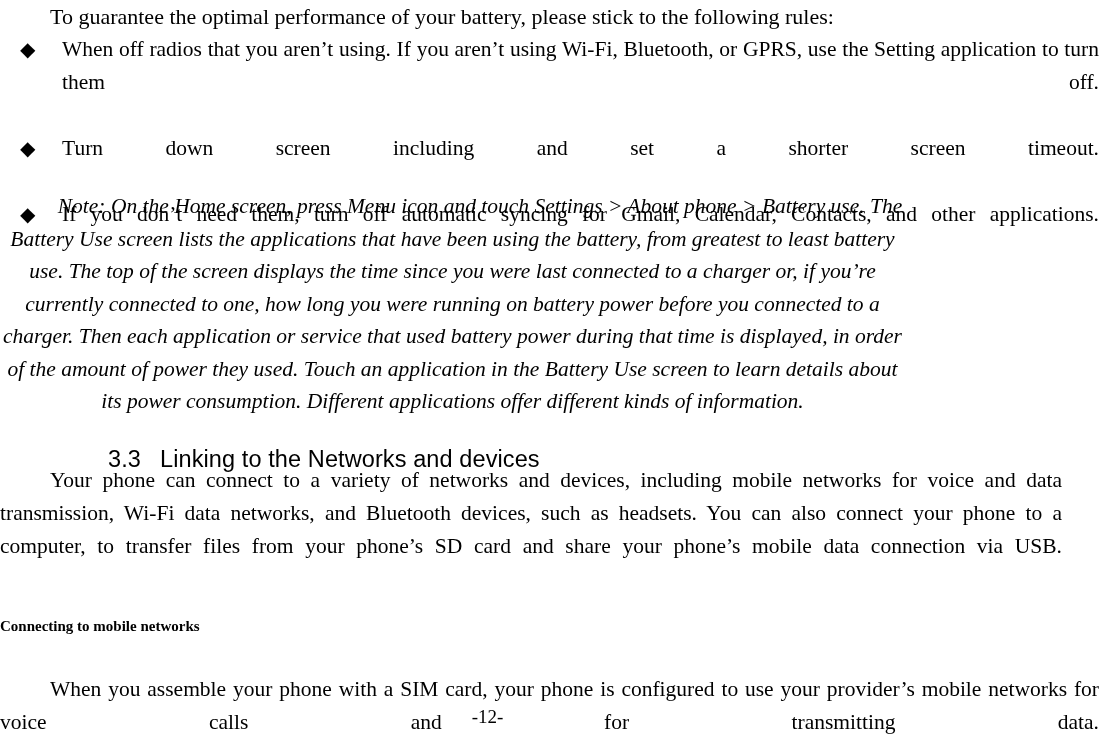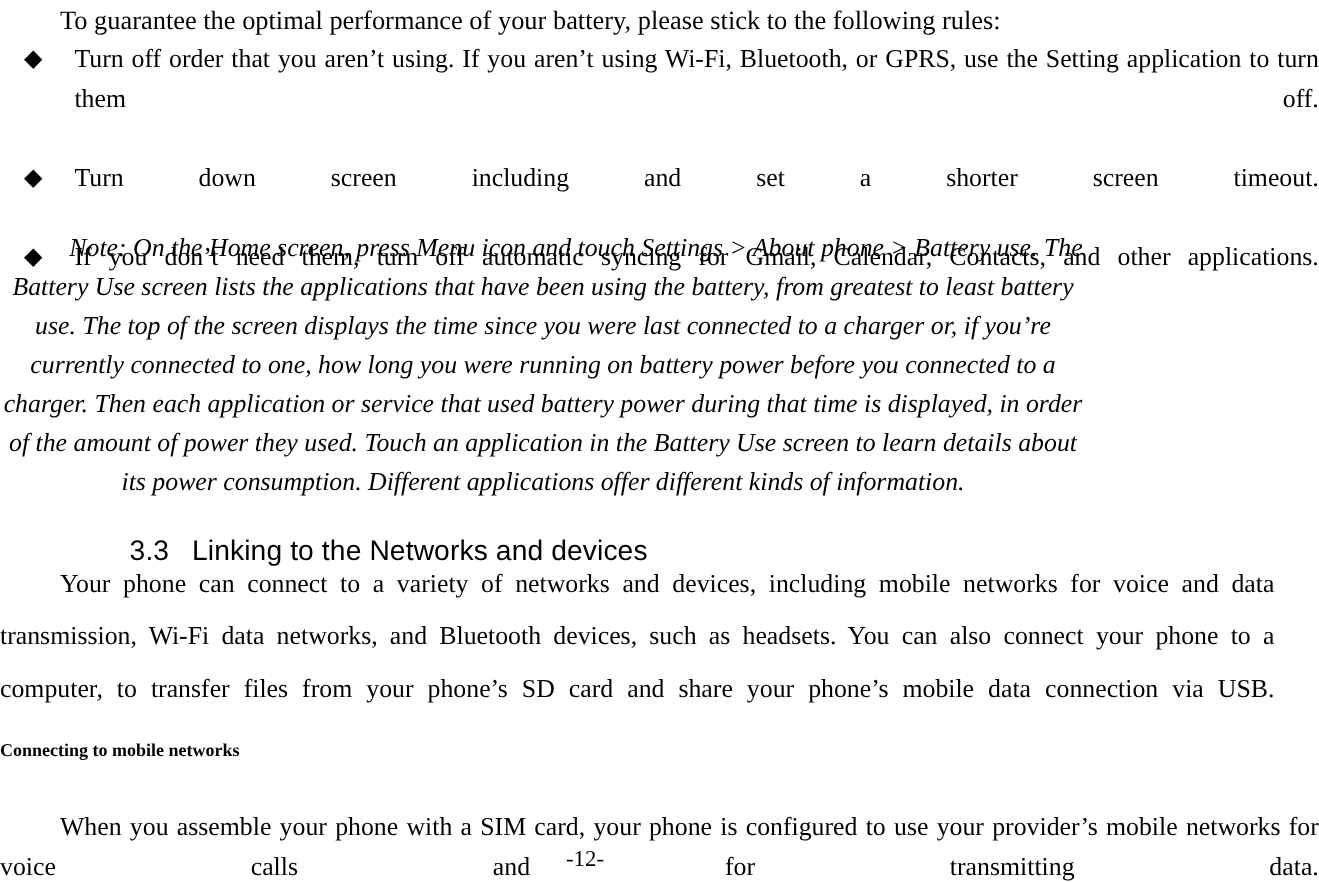--- a/index.html
+++ b/index.html
@@ -101,21 +101,21 @@
     min-width: 52px;
   }
 
   
   .body-para {
     position: absolute;
     left: 0;
     top: 464px;
     width: 1062px;
     font-size: 21.5px;
-    line-height: 44px;
+    line-height: 33px;
     text-indent: 50px;
     text-align: justify;
     text-justify: inter-word;
   }
   .body-para::after {
     content: "";
     display: inline-block;
     width: 100%;
   }
 
@@ -164,21 +164,21 @@
 <body>
 
 <div class="page">
 
   <div class="intro-line">To guarantee the optimal performance of your battery, please stick to the following rules:</div>
 
   <ul class="bullet-list">
 
     <li class="bullet-item">
       <span class="bullet-glyph">◆</span>
-      <span class="bullet-text">Turn off order that you aren’t using. If you aren’t using Wi-Fi, Bluetooth, or GPRS, use the Setting application to turn them off.</span>
+      <span class="bullet-text">When off radios that you aren’t using. If you aren’t using Wi-Fi, Bluetooth, or GPRS, use the Setting application to turn them off.</span>
     </li>
 
     <li class="bullet-item">
       <span class="bullet-glyph">◆</span>
       <span class="bullet-text">Turn down screen including and set a shorter screen timeout.</span>
     </li>
 
     <li class="bullet-item">
       <span class="bullet-glyph">◆</span>
       <span class="bullet-text">If you don’t need them, turn off automatic syncing for Gmail, Calendar, Contacts, and other applications.</span>

